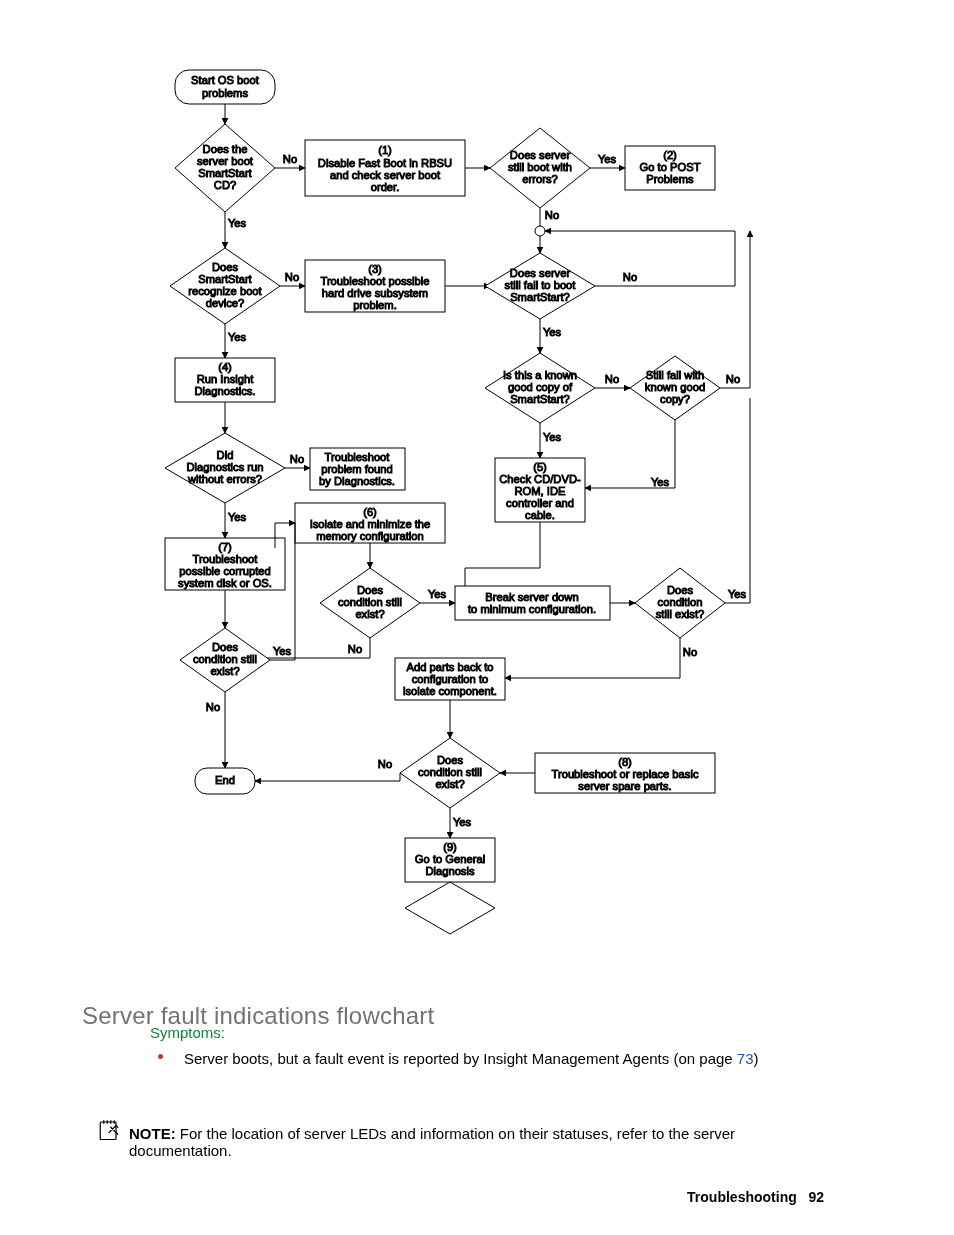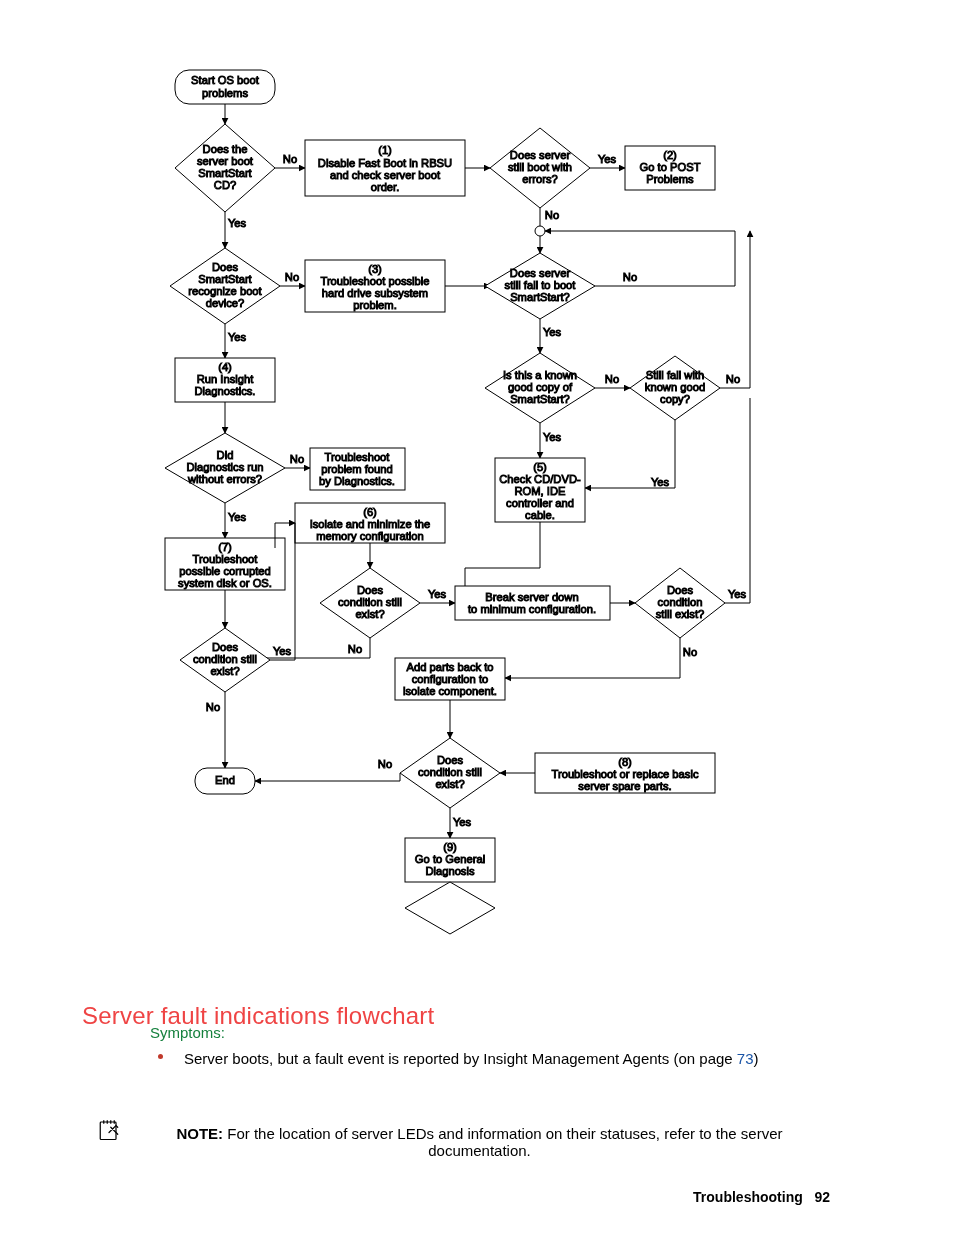--- a/index.html
+++ b/index.html
@@ -10,42 +10,41 @@
     color: #000;
     width: 954px;
     height: 1235px;
     position: relative;
     overflow: hidden;
   }
   .page {
     position: relative;
     width: 884px;
     height: 1235px;
-    padding-left: 6px;
   }
   .flowchart {
     position: absolute;
     left: 155px;
     top: 68px;
     width: 620px;
     height: 900px;
   }
   .flowchart text {
     font-family: Arial, sans-serif;
     font-size: 11.2px;
     text-anchor: middle;
     dominant-baseline: middle;
   }
   .heading {
     position: absolute;
     left: 82px;
     top: 982px;
     font-size: 24px;
     font-weight: 400;
-    color: #ef4444;
+    color: #737373;
     letter-spacing: 0.2px;
   }
   .body-text {
     position: absolute;
     left: 150px;
     font-size: 15px;
     line-height: 1.45;
     color: #15803d;
   }
   .symptoms-label { top: 1022px; }
@@ -82,21 +81,20 @@
   .note-icon {
     position: absolute;
     left: 0;
     top: -10px;
     width: 28px;
     height: 28px;
   }
   .note-text {
     margin-left: 34px;
     display: block;
-    text-align: center;
   }
   .footer {
     position: absolute;
     right: 60px;
     bottom: 30px;
     font-size: 14px;
     color: #000;
     font-weight: bold;
   }
 </style>

